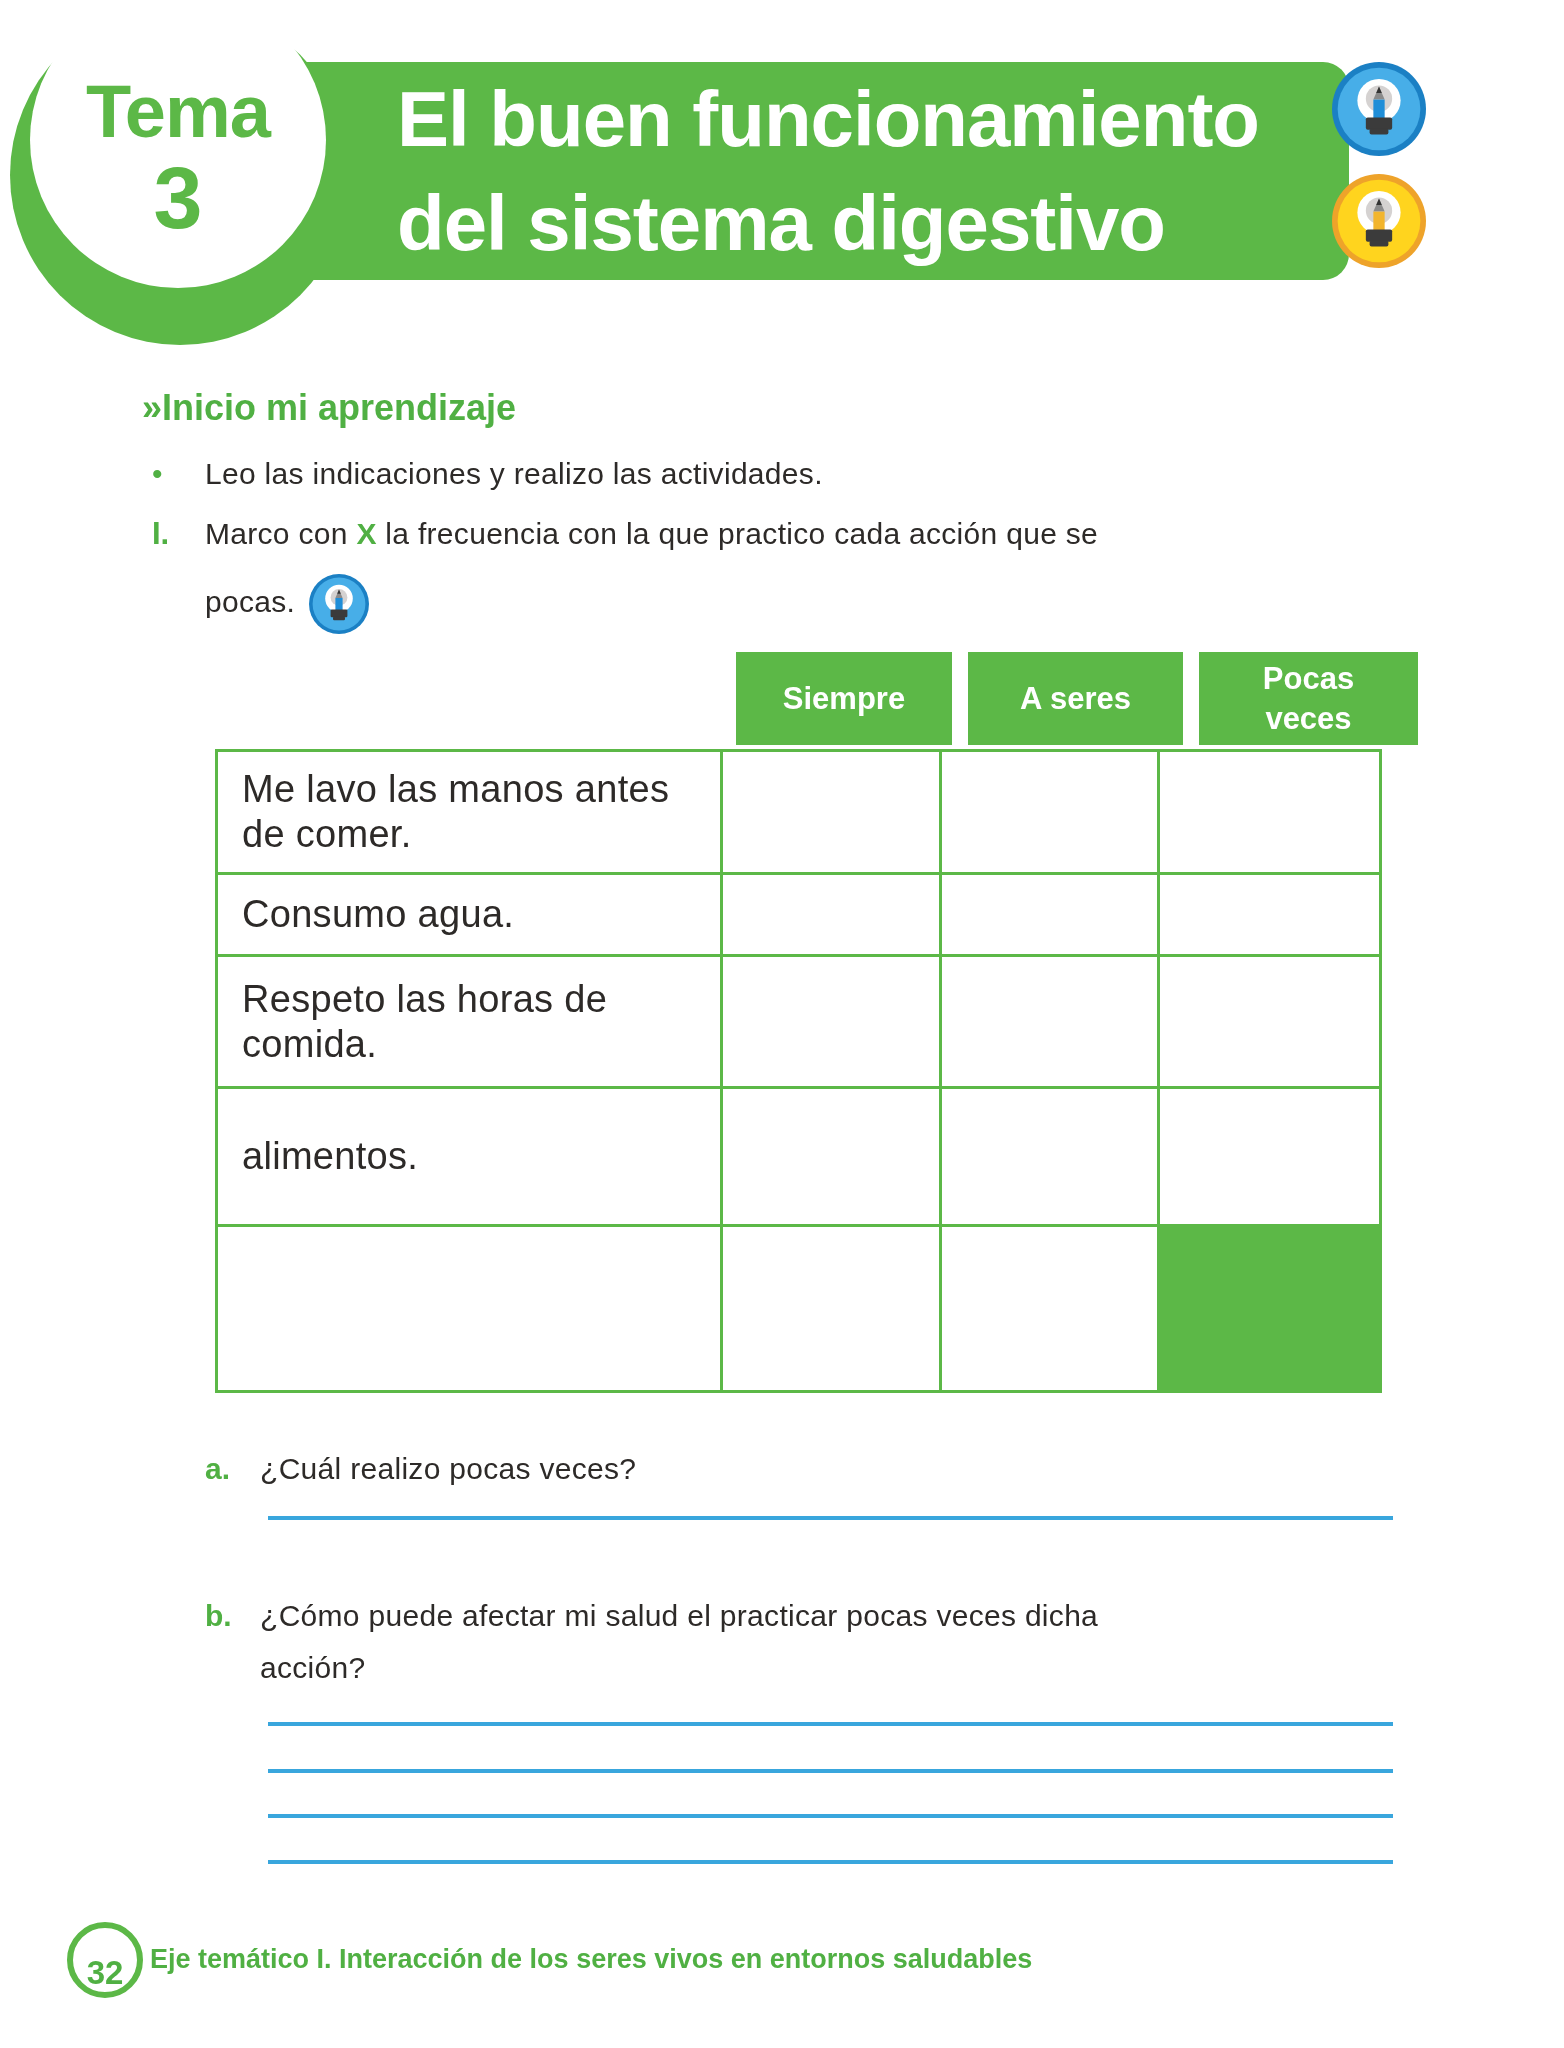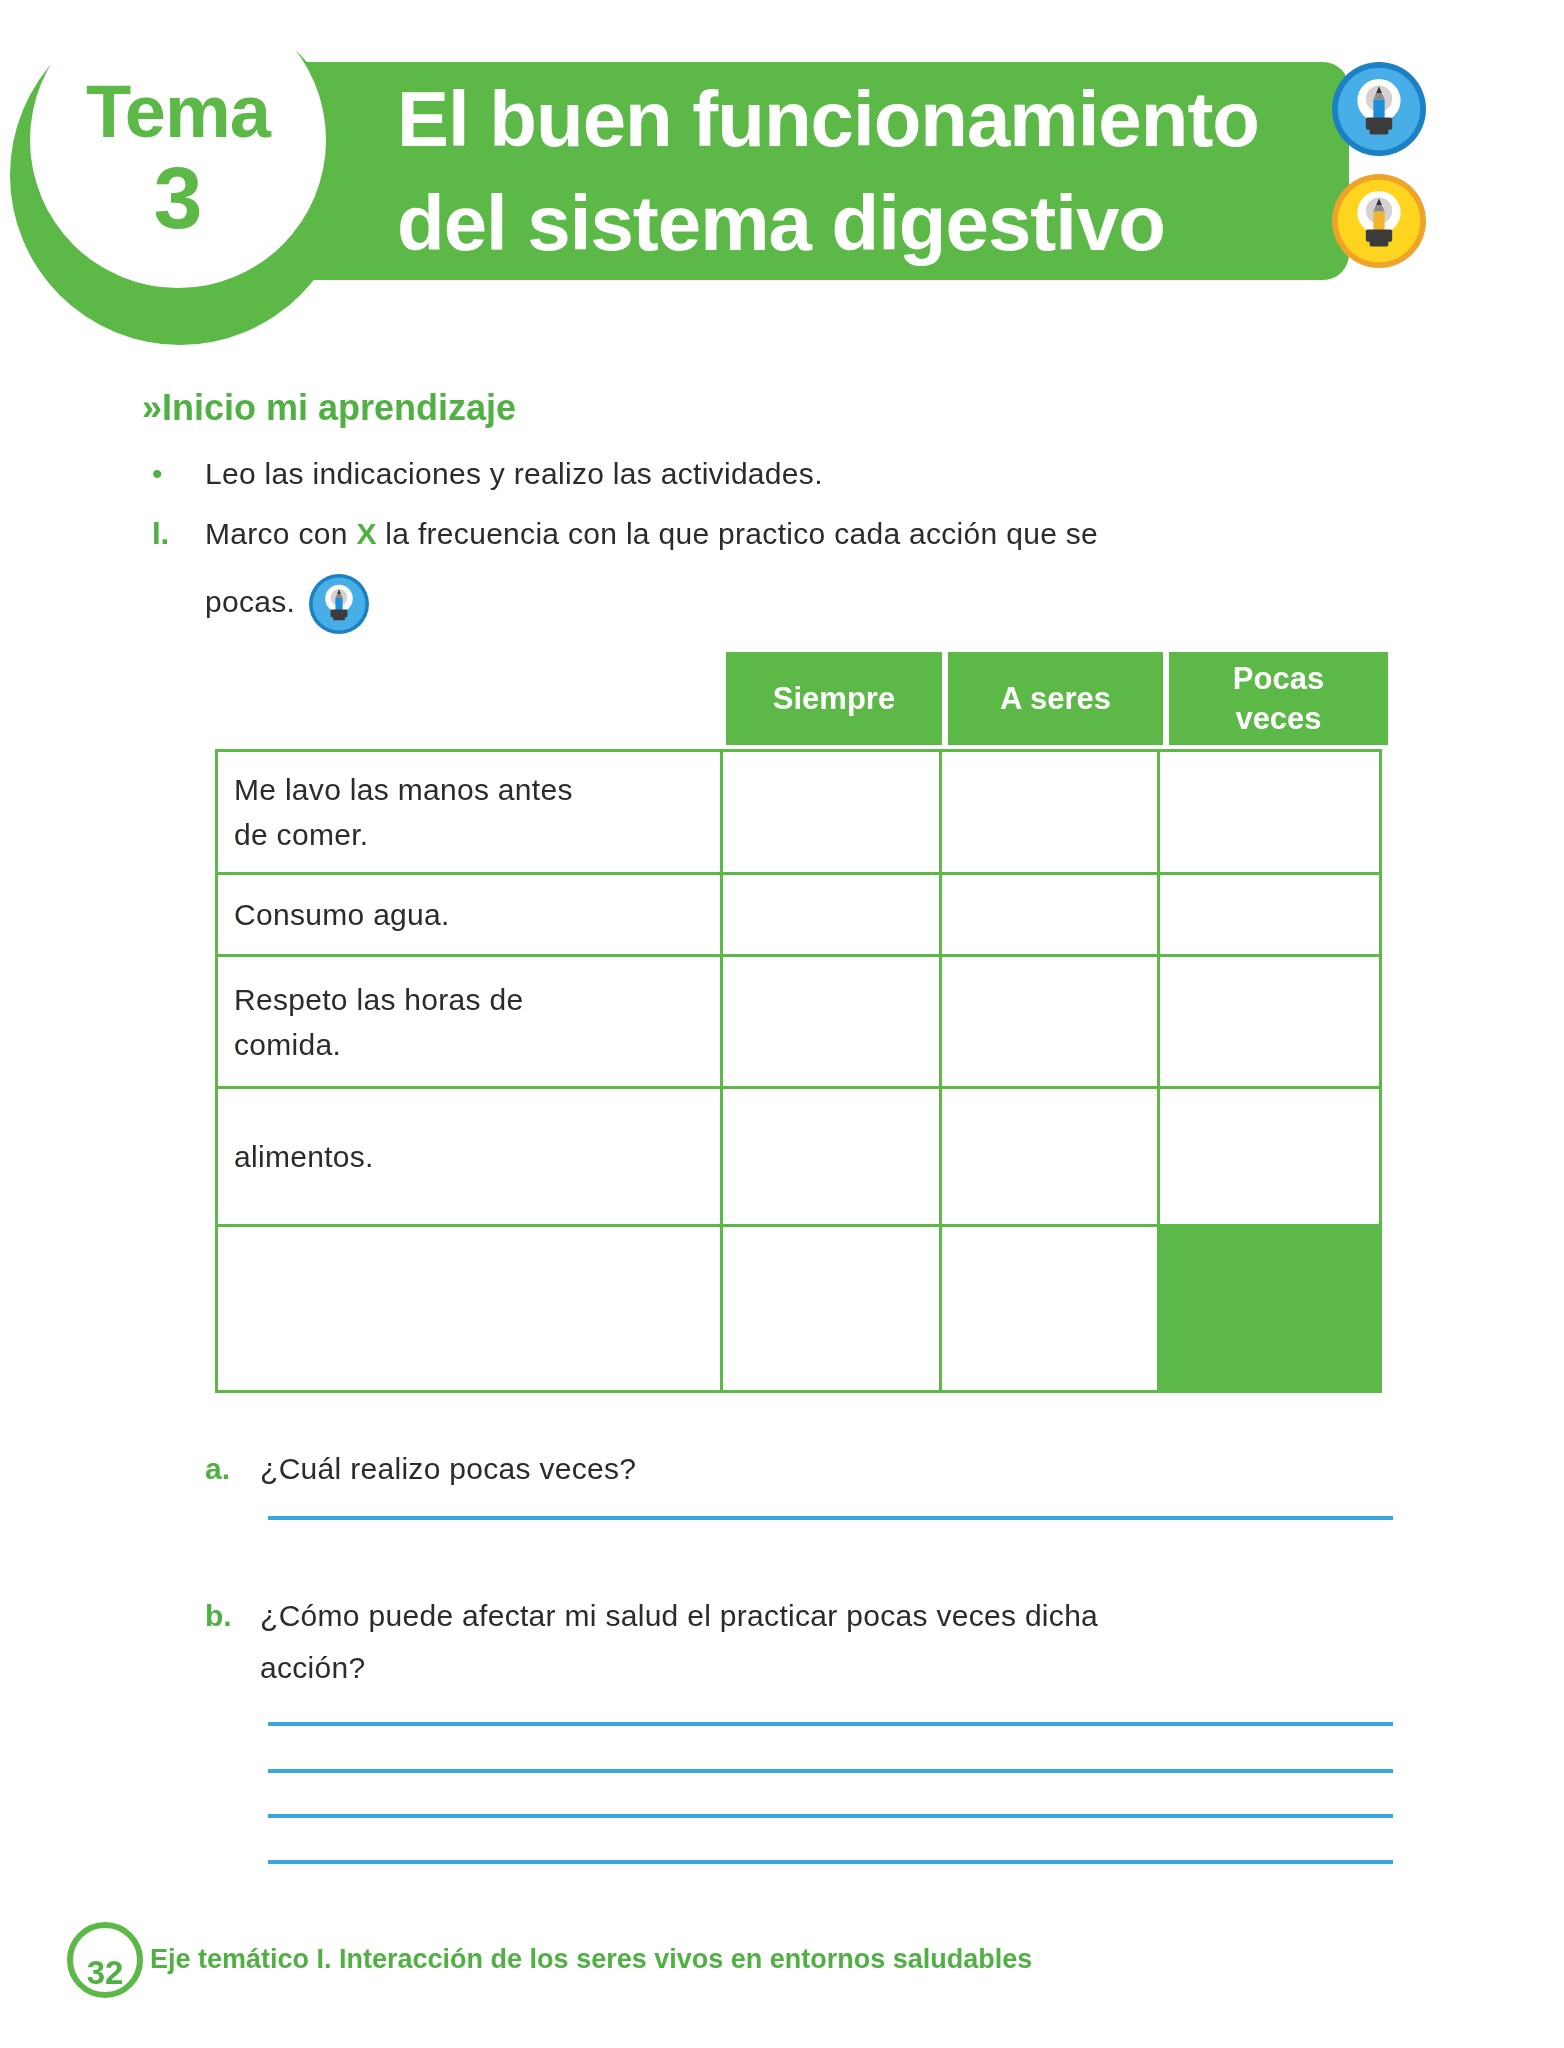--- a/index.html
+++ b/index.html
@@ -29,29 +29,29 @@
   .bullet-text{font-size:30px; line-height:44px; white-space:nowrap; letter-spacing:.3px;}
   .instruction{position:absolute; left:152px; top:500px; display:flex; align-items:flex-start;}
   .instr-marker{width:53px; font-size:31px; font-weight:bold; color:#50b043; line-height:68px;}
   .instr-text{font-size:30px; line-height:68px; letter-spacing:.3px;}
   .instr-line{white-space:nowrap;}
   .instr-x{color:#50b043; font-weight:bold;}
   .inline-bulb{display:inline-block; width:60px; height:60px; vertical-align:middle; margin-left:14px;}
   .inline-bulb svg{width:100%; height:100%; display:block;}
   
   .freq-table{position:absolute; left:215px; top:652px; width:1167px;}
-  .t-header{display:grid; grid-template-columns:502px 216px 215px 219px; gap:6px; padding:0 3px; margin-bottom:4px;}
+  .t-header{display:grid; grid-template-columns:502px 216px 215px 219px; gap:16px; padding:0 3px; margin-bottom:4px;}
   .t-header .hcell{height:93px; display:flex; align-items:center; justify-content:center; text-align:center;}
   .t-header .spacer{background:transparent;}
   .t-header .green{background:#5cb847; color:#ffffff; font-size:31px; font-weight:bold; line-height:40px; padding:0 28px;}
   .t-body{display:grid; grid-template-columns:502px 216px 215px 219px;
     grid-template-rows:120px 79px 129px 135px 163px; gap:3px; padding:3px; background:#5cb847;}
   .t-body .cell{background:#ffffff;}
-  .label-cell{display:flex; flex-direction:column; justify-content:center; padding-left:16px;
-    font-size:30px; line-height:45px; letter-spacing:.3px;}
+  .label-cell{display:flex; flex-direction:column; justify-content:center; padding-left:24px;
+    font-size:38px; line-height:45px; letter-spacing:.3px;}
   
   .question{position:absolute; display:flex; align-items:flex-start;}
   .q-a{left:205px; top:1446px;}
   .q-b{left:205px; top:1590px;}
   .q-marker{width:55px; font-size:30px; font-weight:bold; color:#50b043; line-height:46px;}
   .q-text{font-size:30px; line-height:46px; letter-spacing:.3px;}
   .q-b .q-marker,.q-b .q-text{line-height:52px;}
   .q-line{white-space:nowrap;}
   .ans-line{position:absolute; left:268px; width:1125px; height:4px; background:#39a6dd;}
   .line-a1{top:1516px;}

